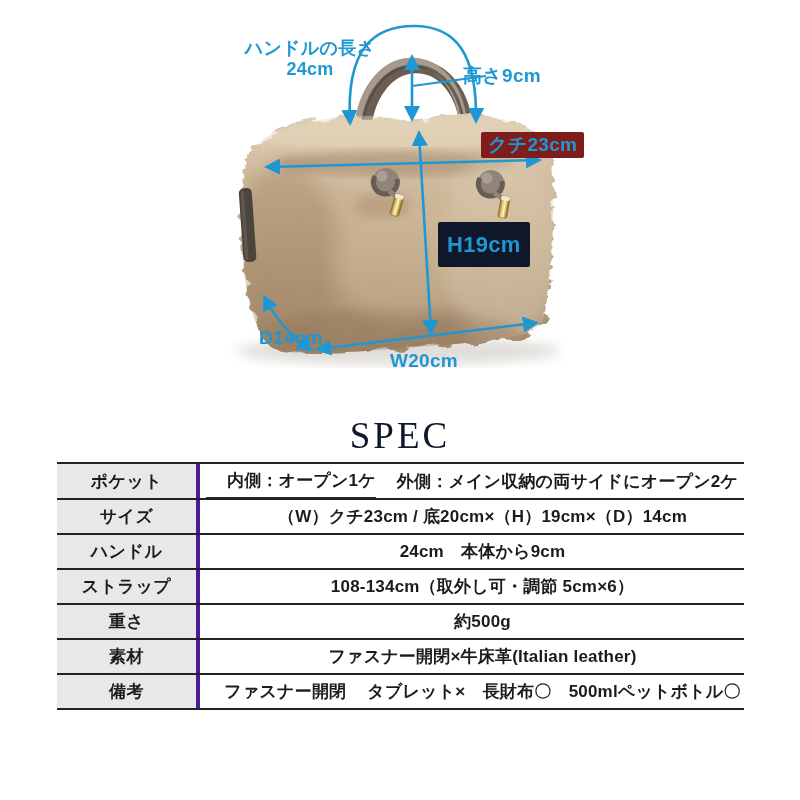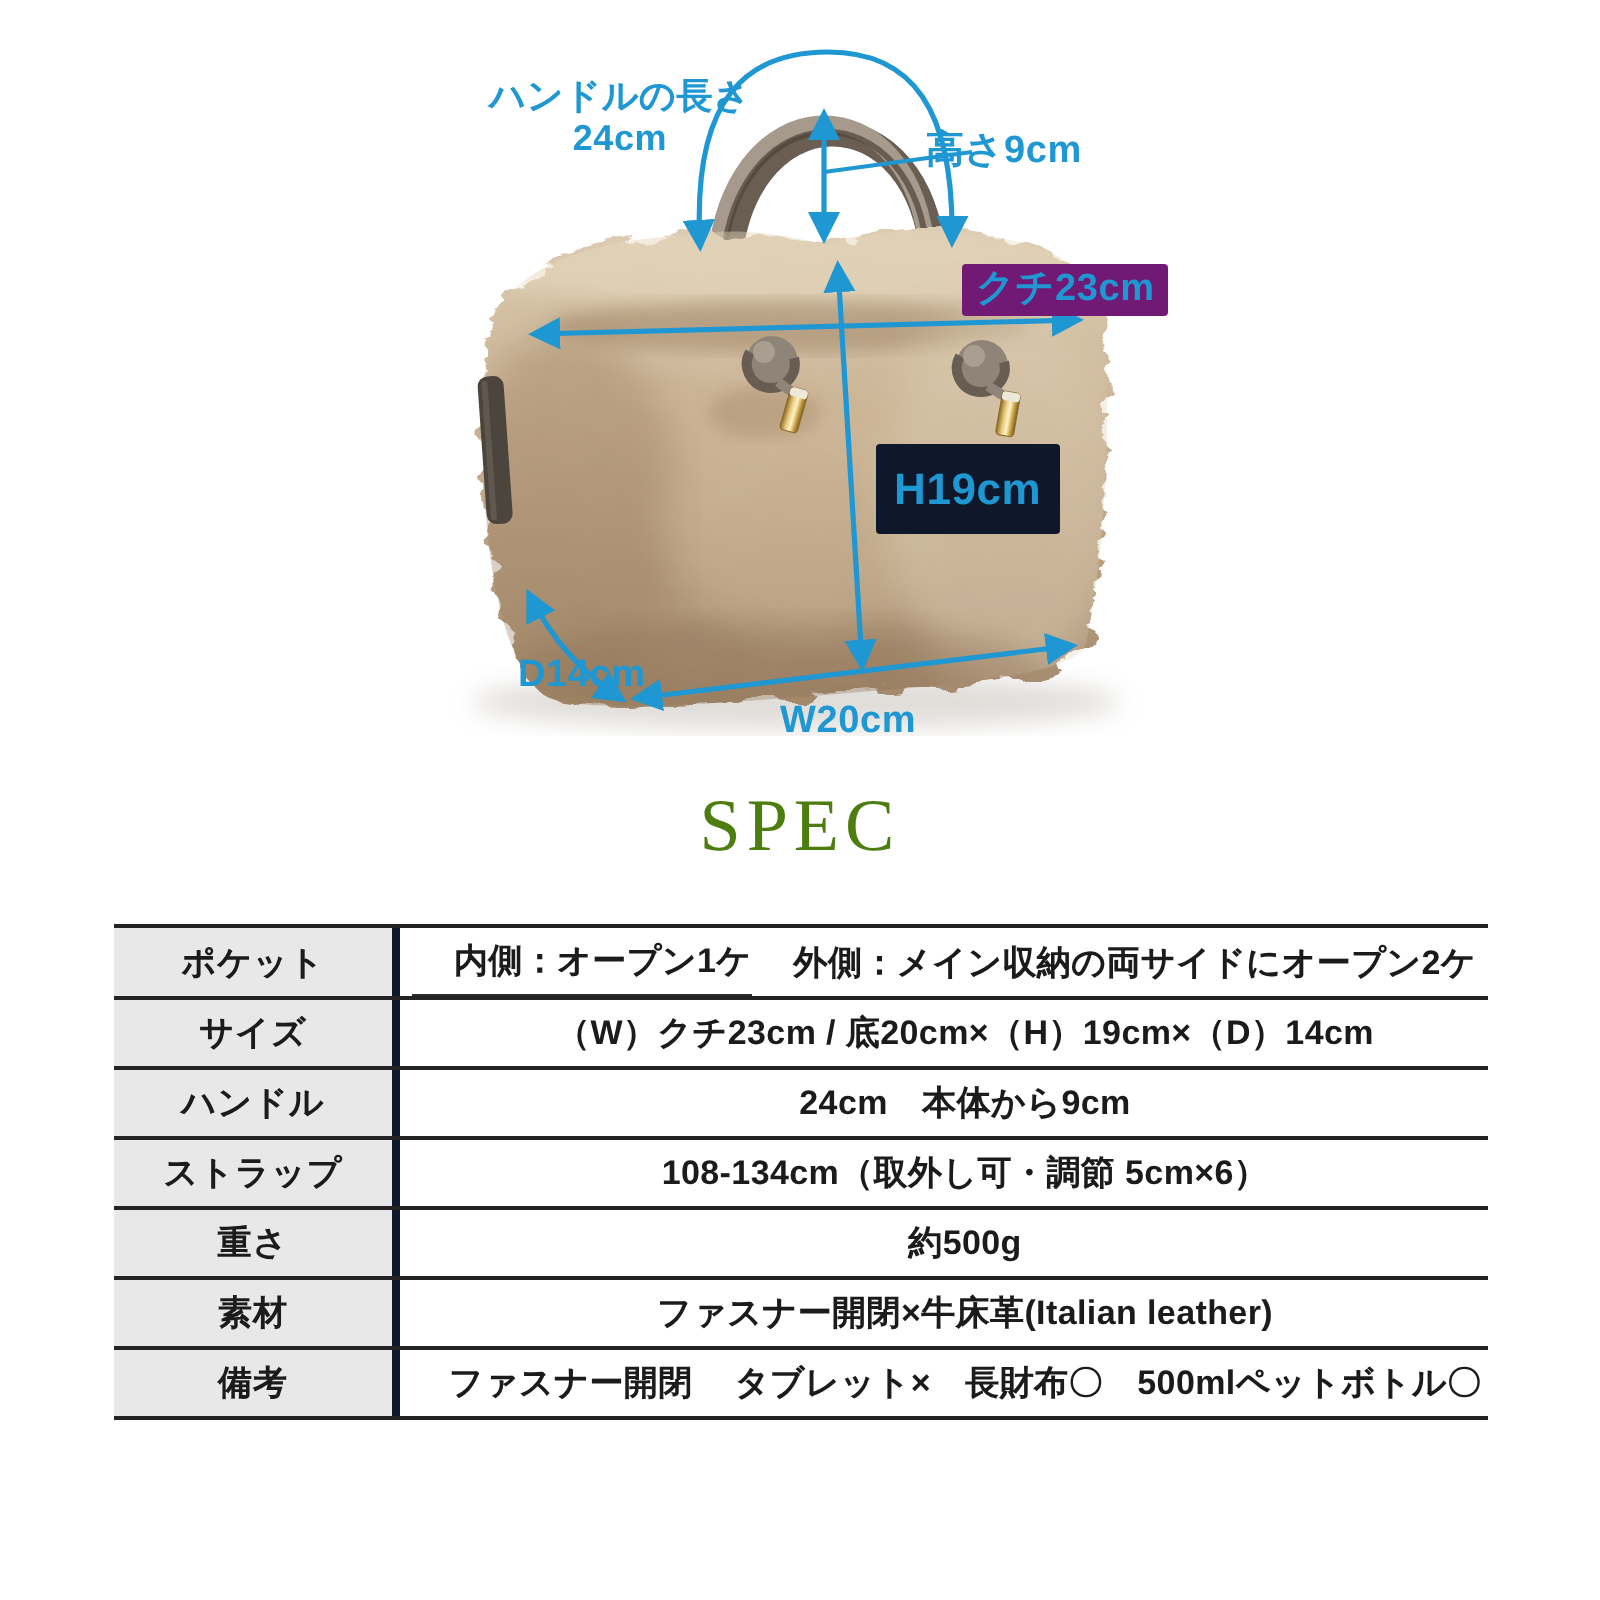--- a/index.html
+++ b/index.html
@@ -9,36 +9,36 @@
     -webkit-font-smoothing:antialiased;
   }
   .photo-area{position:absolute;left:0;top:0;width:800px;height:430px;}
   .photo-area svg{position:absolute;left:0;top:0;}
   .meas-label{
     position:absolute;color:#1f97d2;font-weight:600;line-height:1.15;
     white-space:nowrap;letter-spacing:0.3px;
   }
   .lbl-handle{left:232px;top:38px;width:156px;text-align:center;font-size:18px;}
   .lbl-height{left:463px;top:65px;font-size:19px;}
-  .lbl-mouth{left:481px;top:132px;font-size:19px;background:#701a75;padding:2px 7px;border-radius:2px;}
+  .lbl-mouth{left:481px;top:132px;font-size:19px;background:#7f1d1d;padding:2px 7px;border-radius:2px;}
   .lbl-h19{left:438px;top:222px;font-size:22px;background:#0f172a;padding:10px 9px;border-radius:2px;}
   .lbl-d14{left:215px;top:327px;font-size:19px;margin-left:44px;}
   .lbl-w20{left:390px;top:350px;font-size:19px;}
   .spec-title{
-    position:absolute;left:0;top:392px;width:800px;text-align:center;
+    position:absolute;left:0;top:414px;width:800px;text-align:center;
     font-family:"Liberation Serif","DejaVu Serif",serif;
-    font-size:37px;color:#4d7c0f;letter-spacing:3px;font-weight:400;
+    font-size:37px;color:#0f172a;letter-spacing:3px;font-weight:400;
   }
   .spec-table{
     position:absolute;left:57px;top:462px;width:687px;
     border-top:2px solid #232323;color:#1b1b1b;font-weight:600;
   }
   .trow{display:flex;align-items:stretch;border-bottom:2px solid #232323;background:#ffffff;}
   .tlabel{
-    width:139px;min-width:139px;background:#e8e8e8;border-right:4px solid #0f172a;
+    width:139px;min-width:139px;background:#e8e8e8;border-right:4px solid #4c1d95;
     display:flex;align-items:center;justify-content:center;
     font-size:17px;text-align:center;letter-spacing:0.5px;
   }
   .tvals{flex:1;display:flex;flex-direction:row;justify-content:center;}
   .tval{display:flex;align-items:center;min-height:33px;padding-left:21px;font-size:17px;letter-spacing:0.2px;}
   .tval.divided{border-bottom:1.5px solid #2b2b2b;}
 </style>
 </head>
 <body>
 

